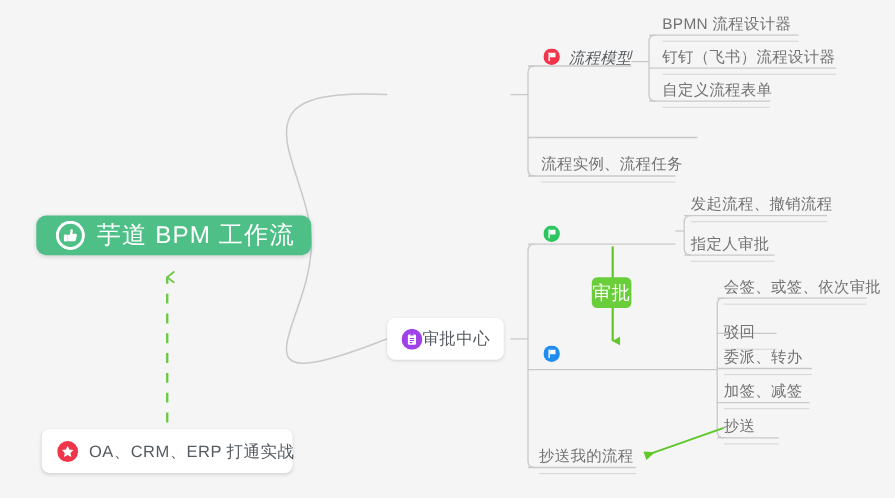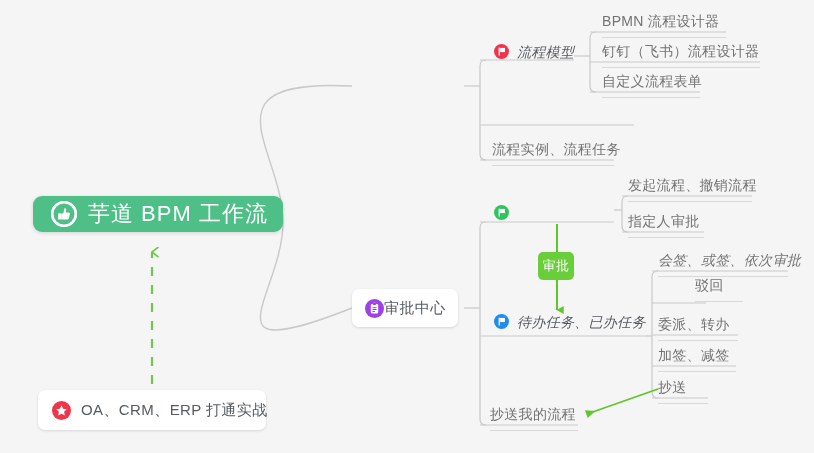--- a/index.html
+++ b/index.html
@@ -122,21 +122,21 @@
   
   #approve-badge {
     position: absolute;
     left: 538px;
     top: 252px;
     width: 36px;
     height: 28px;
     background: #69ce3a;
     border-radius: 5px;
     color: #ffffff;
-    font-size: 13px;
+    font-size: 17px;
     display: flex;
     align-items: center;
     justify-content: center;
     letter-spacing: 0.5px;
     z-index: 5;
   }
 </style>
 </head>
 <body>
 
@@ -251,34 +251,33 @@
   </div>
 
   <div class="l2" style="left:494px; top:314px;">
     <span class="ico ico-sm">
       <svg width="15" height="15" viewBox="0 0 15 15">
         <circle cx="7.5" cy="7.5" r="7.5" fill="#1f8cf0"></circle>
         <rect x="4.6" y="3.5" width="1.25" height="8.2" rx="0.6" fill="#ffffff"></rect>
         <path d="M6.1 3.9 L11.0 3.9 L11.0 8.1 L6.1 8.1 Z" fill="#ffffff"></path>
       </svg>
     </span>
-    <span class="label">待办任务、已办任务</span>
   </div>
 
   <div class="leaf" style="left:492px; top:141px; width:122px;">流程实例、流程任务</div>
 
   <div class="leaf" style="left:602px; top:13px; width:124px;">BPMN 流程设计器</div>
   <div class="leaf" style="left:602px; top:43px; width:158px;">钉钉（飞书）流程设计器</div>
   <div class="leaf" style="left:602px; top:73px; width:98px;">自定义流程表单</div>
 
   <div class="leaf" style="left:628px; top:177px; width:124px;">发起流程、撤销流程</div>
   <div class="leaf" style="left:628px; top:213px; width:76px;">指定人审批</div>
 
-  <div class="leaf" style="left:658px; top:252px; width:130px;font-style:italic;">会签、或签、依次审批</div>
-  <div class="leaf" style="left:658px; top:277px; width:48px;margin-left:37px;">驳回</div>
+  <div class="leaf" style="left:658px; top:252px; width:130px;">会签、或签、依次审批</div>
+  <div class="leaf" style="left:658px; top:293px; width:48px;">驳回</div>
   <div class="leaf" style="left:658px; top:316px; width:80px;">委派、转办</div>
   <div class="leaf" style="left:658px; top:347px; width:78px;">加签、减签</div>
   <div class="leaf" style="left:658px; top:379px; width:50px;">抄送</div>
 
   <div class="leaf" style="left:490px; top:406px; width:88px;">抄送我的流程</div>
 
   <div id="approve-badge">审批</div>
 
   <div class="card" id="oa-node">
     <span class="ico ico-md">

